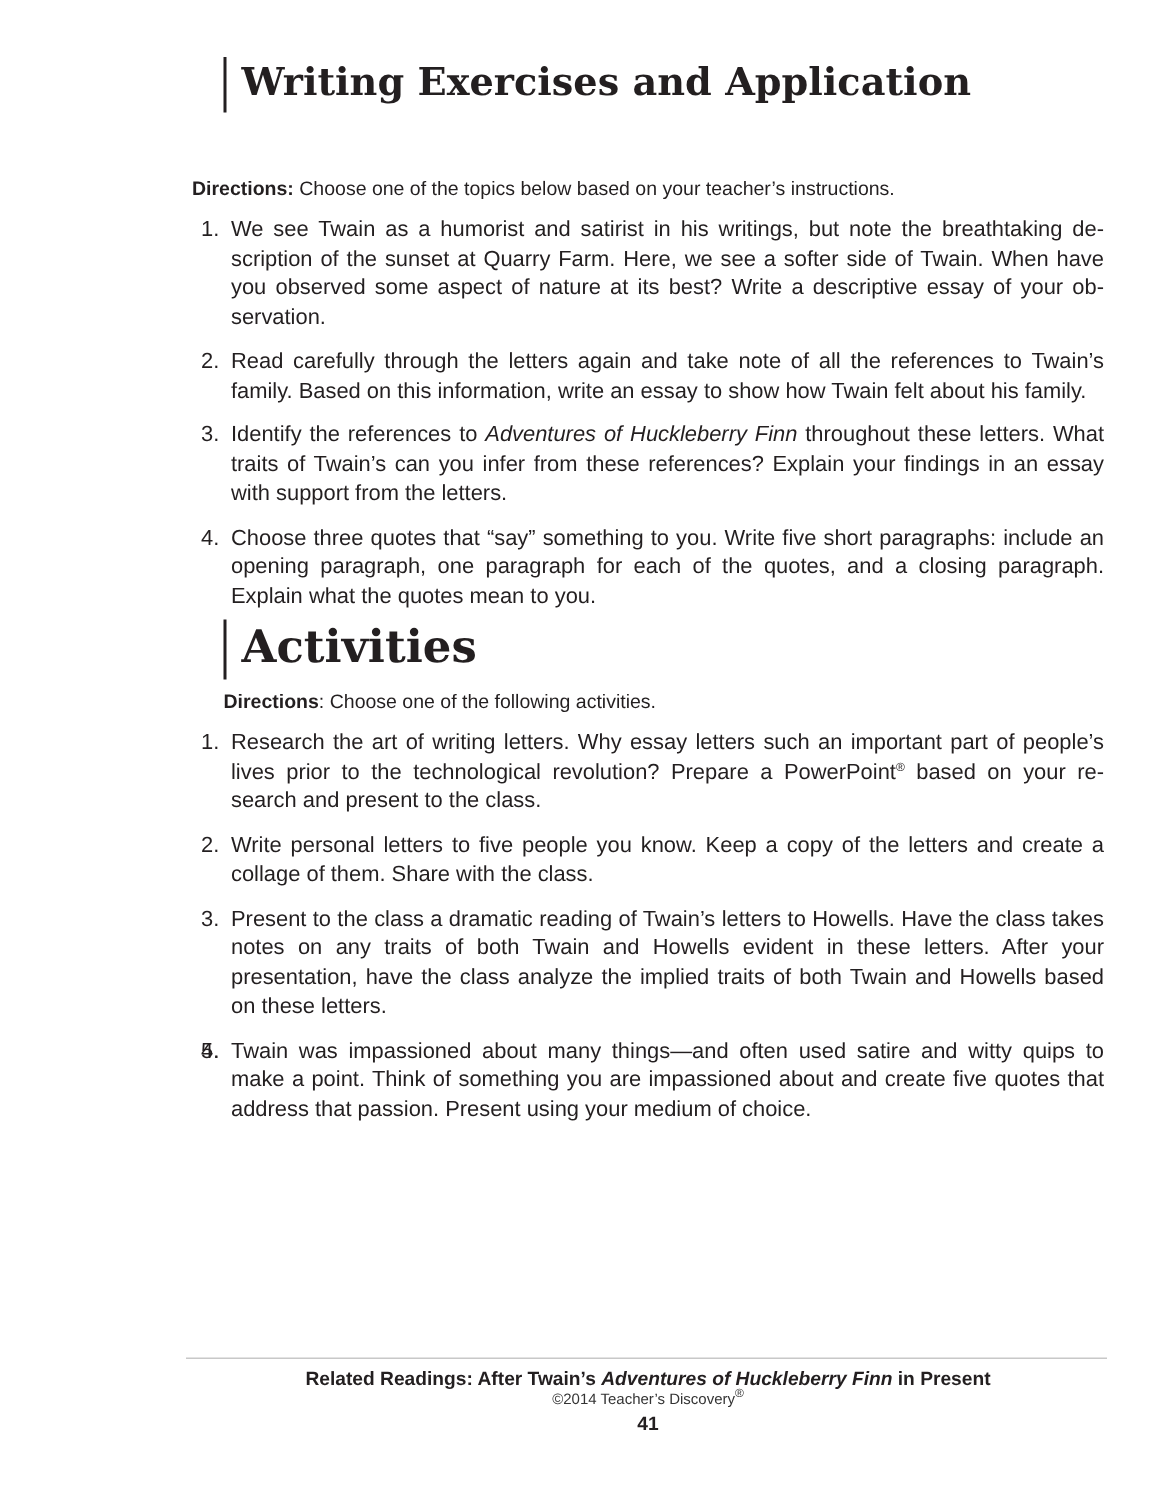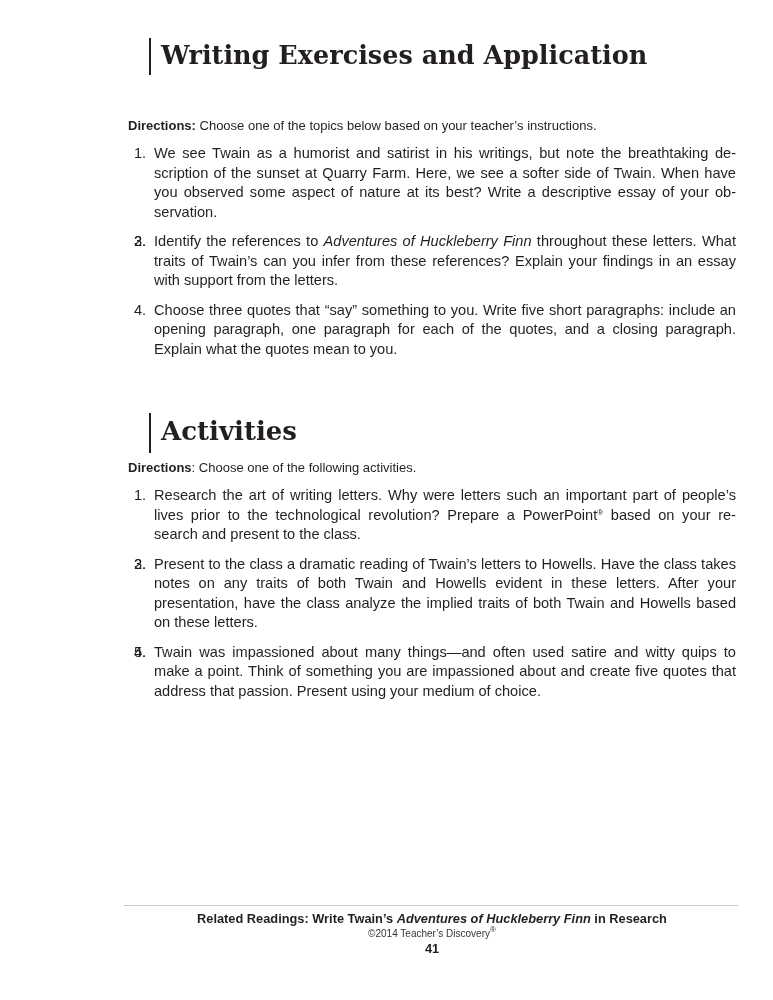--- a/index.html
+++ b/index.html
@@ -5,26 +5,26 @@
   html, body { margin: 0; padding: 0; background: #ffffff; }
   body { width: 773px; height: 1000px; position: relative; overflow: hidden;
          font-family: "Liberation Sans", sans-serif; color: #231f20; }
   .page { position: absolute; left: 12px; top: 0; width: 773px; height: 1000px; }
 
   .section-heading { position: absolute; left: 137px; padding-left: 10px;
     border-left: 2px solid #231f20;
     font-family: "DejaVu Serif", serif; font-weight: bold; color: #231f20;
     letter-spacing: 0px; }
   .h1 { top: 38px; font-size: 25.5px; line-height: 31px; padding-top: 2px; padding-bottom: 4px; }
-  .h2 { top: 413px; font-size: 26px; line-height: 31px; padding-top: 3px; padding-bottom: 6px; text-align: center; }
+  .h2 { top: 413px; font-size: 30px; line-height: 31px; padding-top: 3px; padding-bottom: 6px; text-align: center; }
   .h-italic { font-style: italic; }
 
   .directions { position: absolute; left: 116px; width: 610px; font-size: 13px; line-height: 18px; }
   .d1 { top: 117px; }
-  .d2 { top: 459px; }
+  .d2 { top: 459px; margin-left: 21px; }
   .directions b { font-weight: bold; }
 
   ol.items { position: absolute; left: 116px; width: 608px; margin: 0; padding: 0; list-style: none;
              font-size: 14.6px; line-height: 19.5px; }
   ol.items li { position: relative; padding-left: 26px; margin-bottom: 10px; text-align: justify;
                 hyphens: manual; }
   ol.items li .num { position: absolute; left: 6px; top: 0; }
   .l1 { top: 144px; }
   .l2 { top: 486px; }
   sup.reg { font-size: 8px; vertical-align: 5px; line-height: 0; }
@@ -45,37 +45,37 @@
 <div class="page">
 
   <div class="section-heading h1">
     <div>Writing Exercises and Application</div>
   </div>
 
   <div class="directions d1"><b>Directions:</b><span> Choose one of the topics below based on your teacher’s instructions.</span></div>
 
   <ol class="items l1">
     <li><span class="num">1.</span><span>We see Twain as a humorist and satirist in his writings, but note the breathtaking de-scription of the sunset at Quarry Farm. Here, we see a softer side of Twain. When have you observed some aspect of nature at its best? Write a descriptive essay of your ob-servation.</span></li>
-    <li><span class="num">2.</span></li>
+    <li><span class="num">2.</span><span>Read carefully through the letters again and take note of all the references to Twain’s family. Based on this information, write an essay to show how Twain felt about his family.</span></li>
     <li><span class="num">3.</span><span>Identify the references to </span><i>Adventures of Huckleberry Finn</i><span> throughout these letters. What traits of Twain’s can you infer from these references? Explain your findings in an essay with support from the letters.</span></li>
     <li><span class="num">4.</span><span>Choose three quotes that “say” something to you. Write five short paragraphs: include an opening paragraph, one paragraph for each of the quotes, and a closing paragraph. Explain what the quotes mean to you.</span></li>
   </ol>
 
   <div class="section-heading h2">
     <div>Activities</div>
   </div>
 
   <div class="directions d2"><b>Directions</b><span>: Choose one of the following activities.</span></div>
 
   <ol class="items l2">
-    <li><span class="num">1.</span><span>Research the art of writing letters. Why were letters such an important part of people’s lives prior to the technological revolution? Prepare a PowerPoint</span><sup class="reg">®</sup><span> based on your re-search and present to the class.</span></li>
-    <li><span class="num">2.</span></li>
+    <li><span class="num">1.</span><span>Research the art of writing letters. Why essay letters such an important part of people’s lives prior to the technological revolution? Prepare a PowerPoint</span><sup class="reg">®</sup><span> based on your re-search and present to the class.</span></li>
+    <li><span class="num">2.</span><span>Write personal letters to five people you know. Keep a copy of the letters and create a collage of them. Share with the class.</span></li>
     <li><span class="num">3.</span><span>Present to the class a dramatic reading of Twain’s letters to Howells. Have the class takes notes on any traits of both Twain and Howells evident in these letters. After your presentation, have the class analyze the implied traits of both Twain and Howells based on these letters.</span></li>
     <li><span class="num">4.</span></li>
     <li><span class="num">5.</span><span>Twain was impassioned about many things—and often used satire and witty quips to make a point. Think of something you are impassioned about and create five quotes that address that passion. Present using your medium of choice.</span></li>
   </ol>
 
   <div class="footer-rule"></div>
-  <div class="footer-title"><span>Related Readings: Write Twain’s </span><i>Adventures of Huckleberry Finn</i><span> in Research</span></div>
+  <div class="footer-title"><span>Related Readings: After Twain’s </span><i>Adventures of Huckleberry Finn</i><span> in Present</span></div>
   <div class="footer-copy"><span>©2014 Teacher’s Discovery</span><sup class="reg">®</sup></div>
   <div class="footer-page">41</div>
 
 </div>
 
 </body></html>

